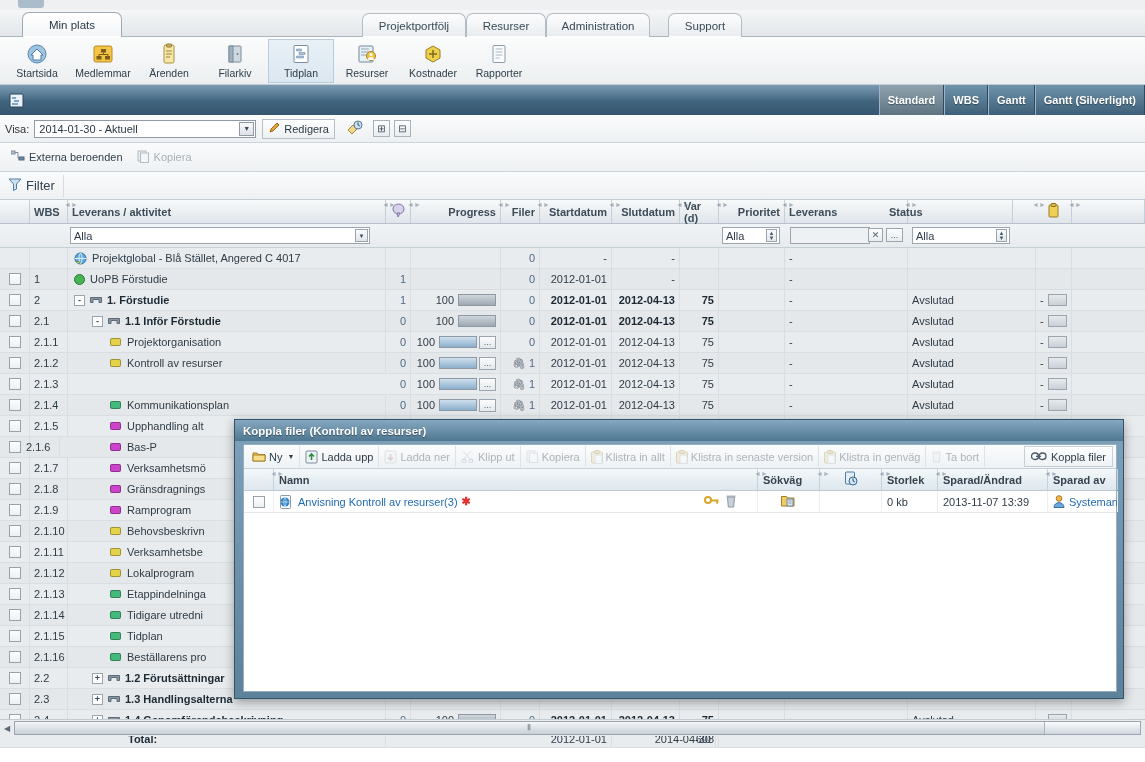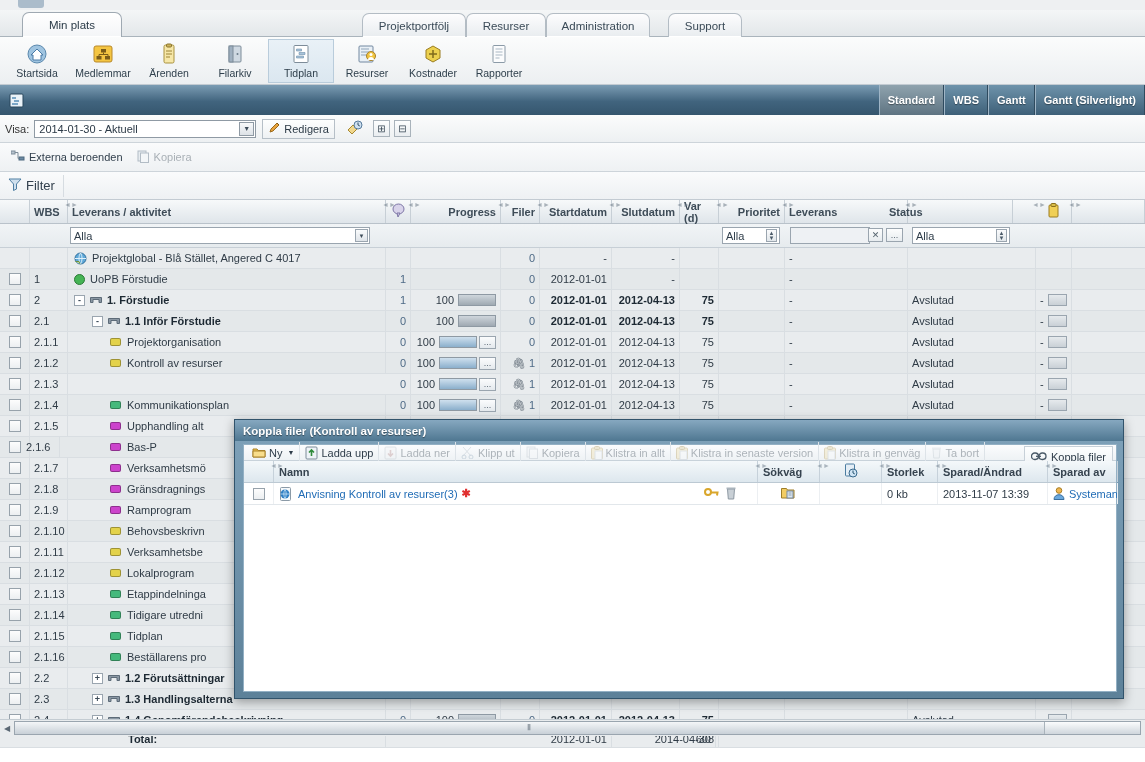--- a/index.html
+++ b/index.html
@@ -270,21 +270,21 @@
   .modal-body{
     position:absolute; left:8px; top:24px; width:874px; height:248px;
     background:#fff; border:1px solid #93b0c4;
   }
   .panel-title{
     height:21px; background:linear-gradient(#eef3f7,#dde6ed);
     border-bottom:1px solid #c1ced8; display:flex; align-items:center;
     padding-left:7px; font-size:11px; color:#33414e;
   }
   .modal-toolbar{
-    height:16px; background:linear-gradient(#fbfcfd,#eef2f5);
+    height:24px; background:linear-gradient(#fbfcfd,#eef2f5);
     border-bottom:1px solid #c8d2da; display:flex; align-items:center;
     padding-left:3px; position:relative;
   }
   .mtb{
     height:21px; display:flex; align-items:center; gap:3px;
     padding:0 5px; font-size:11px; color:#2f3d4a;
     border-right:1px solid #dde3e8;
   }
   .mtb.dis{ color:#adb4ba; }
   .mtb-right{

